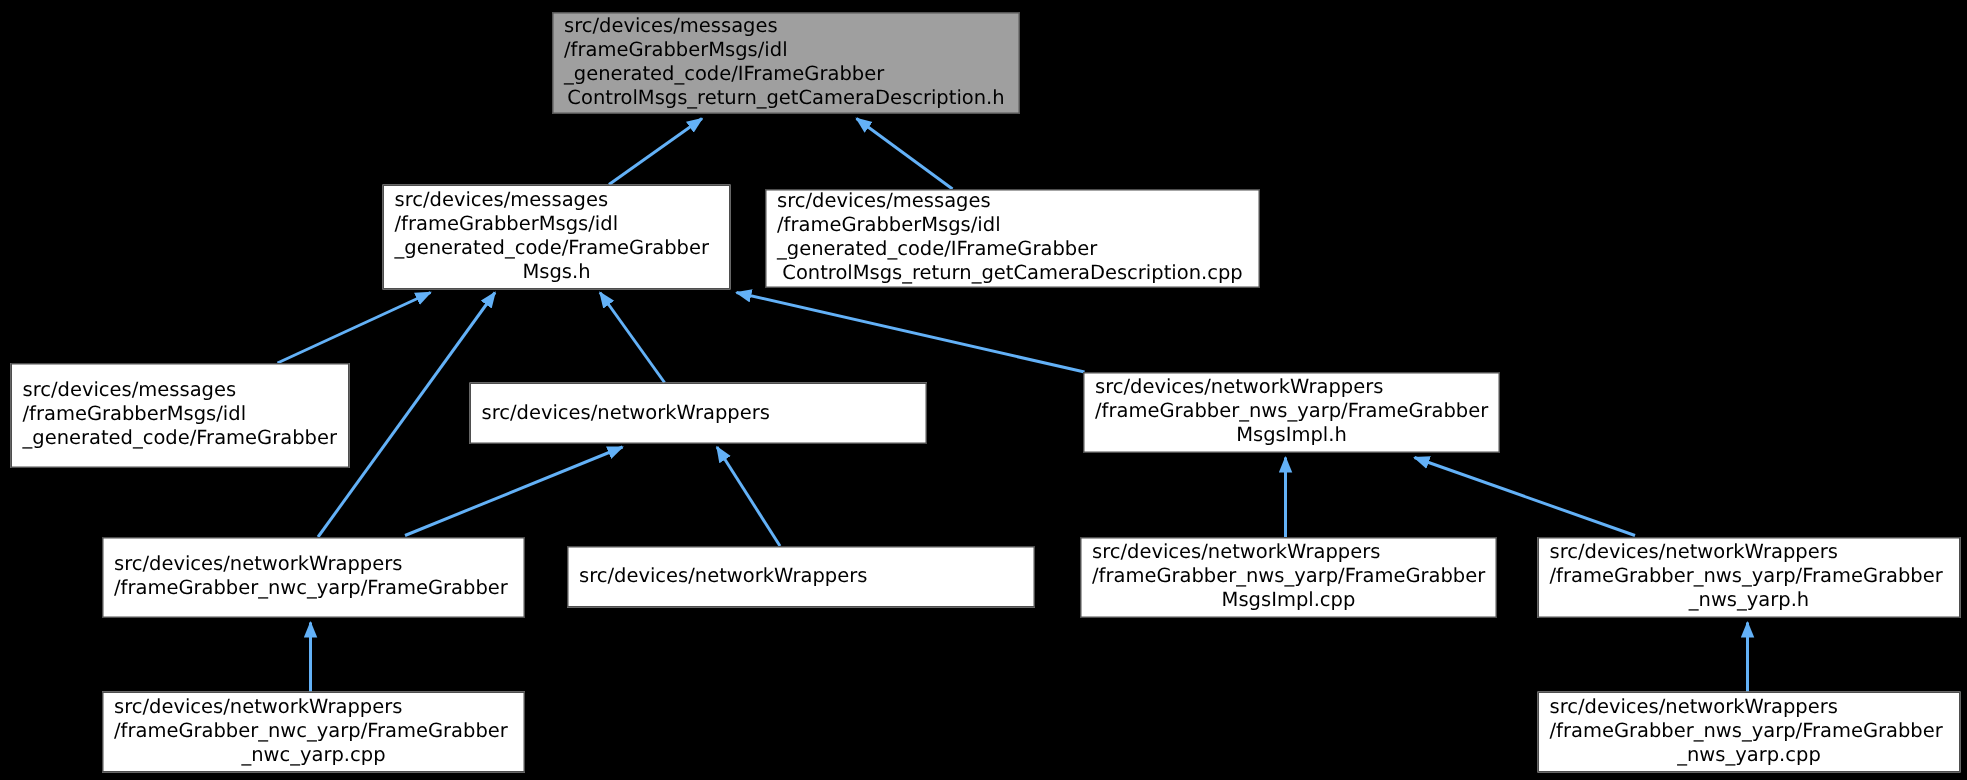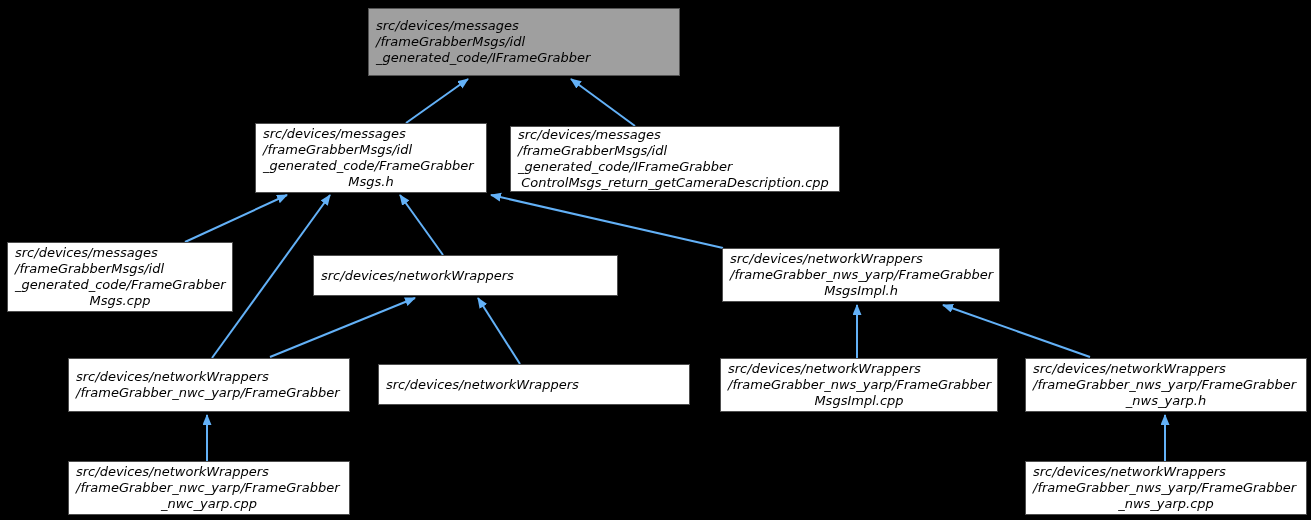--- a/index.html
+++ b/index.html
@@ -7,21 +7,20 @@
     padding: 0;
     background: #000000;
     font-family: "DejaVu Sans", "Liberation Sans", sans-serif;
   }
   .canvas {
     position: relative;
     width: 1311px;
     height: 520px;
     background: #000000;
     overflow: hidden;
-    font-style: italic;
   }
   .edges-layer {
     position: absolute;
     left: 0; top: 0;
     width: 1311px; height: 520px;
     z-index: 0;
   }
   .node {
     position: absolute;
     box-sizing: border-box;
@@ -77,41 +76,41 @@
       <line x1="1090" y1="357" x2="943" y2="305" marker-end="url(#arrow)"></line>
       <line x1="207" y1="461" x2="207" y2="415" marker-end="url(#arrow)"></line>
       <line x1="1165" y1="461" x2="1165" y2="415" marker-end="url(#arrow)"></line>
     </g>
   </svg>
 
   <div class="node current" style="left:368px; top:8px; width:312px; height:68px;">
     <span class="body">src/devices/messages
 /frameGrabberMsgs/idl
 _generated_code/IFrameGrabber</span>
+    <span class="tail">ControlMsgs_return_getCameraDescription.h</span>
   </div>
 
   <div class="node" style="left:255px; top:123px; width:232px; height:70px;">
     <span class="body">src/devices/messages
 /frameGrabberMsgs/idl
 _generated_code/FrameGrabber</span>
     <span class="tail">Msgs.h</span>
   </div>
 
   <div class="node" style="left:510px; top:126px; width:330px; height:66px;">
     <span class="body">src/devices/messages
 /frameGrabberMsgs/idl
 _generated_code/IFrameGrabber</span>
     <span class="tail">ControlMsgs_return_getCameraDescription.cpp</span>
   </div>
 
   <div class="node" style="left:7px; top:242px; width:226px; height:70px;">
     <span class="body">src/devices/messages
 /frameGrabberMsgs/idl
 _generated_code/FrameGrabber</span>
-    <span class="tail">Msgs.cpp</span>
   </div>
 
   <div class="node" style="left:313px; top:255px; width:305px; height:41px;">
     <span class="body">src/devices/networkWrappers</span>
   </div>
 
   <div class="node" style="left:722px; top:248px; width:278px; height:54px;">
     <span class="body">src/devices/networkWrappers
 /frameGrabber_nws_yarp/FrameGrabber</span>
     <span class="tail">MsgsImpl.h</span>

